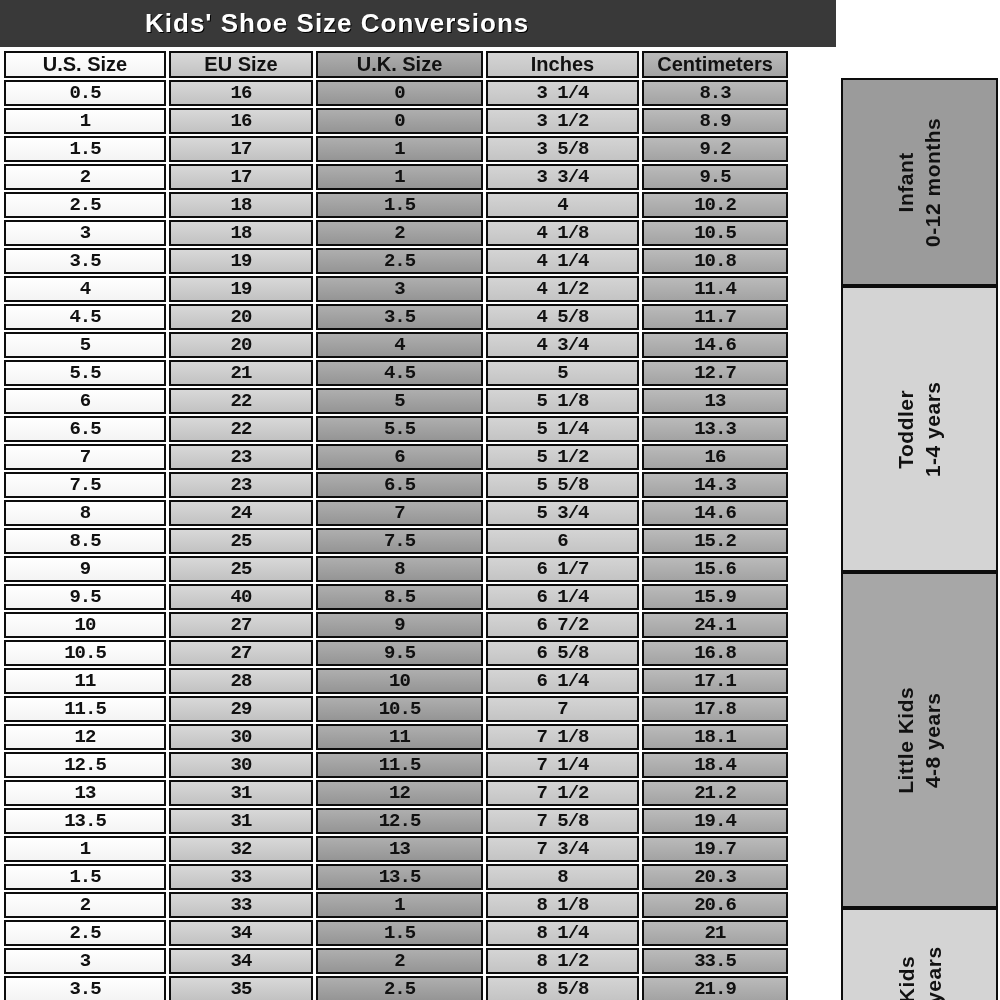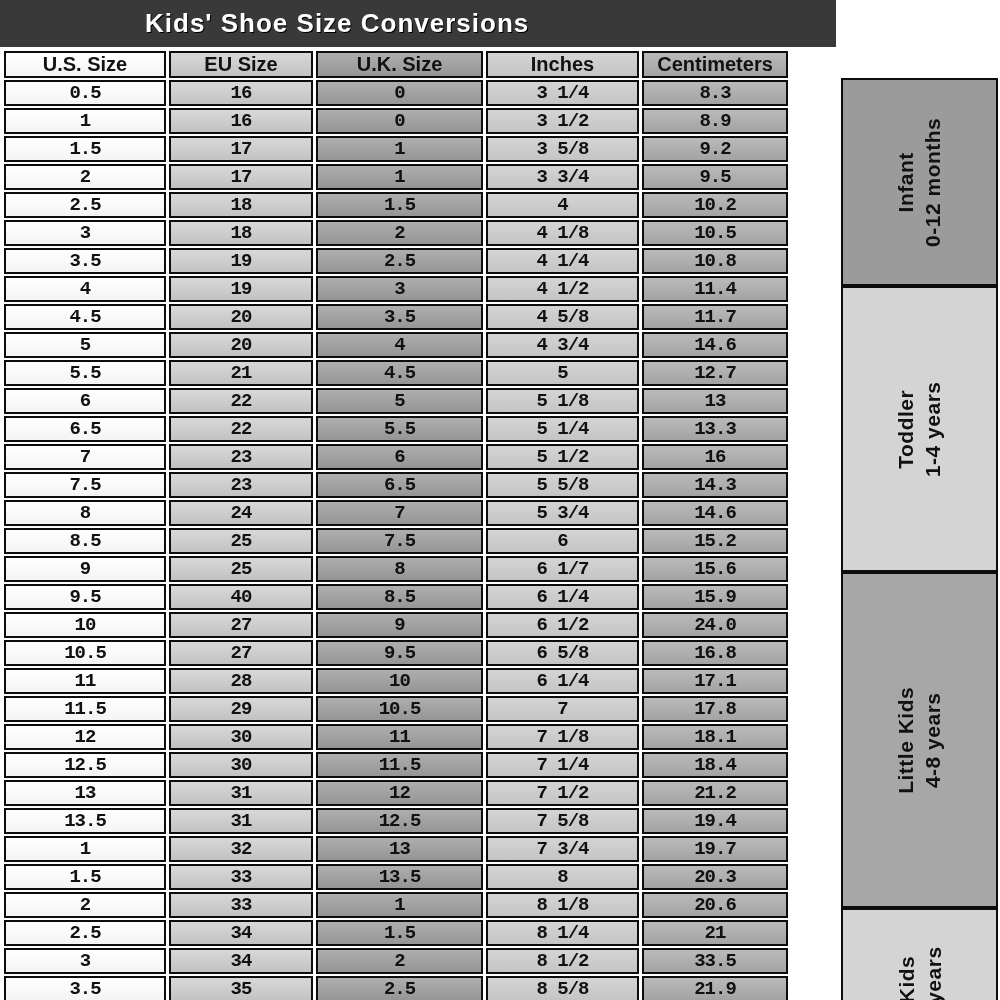--- a/index.html
+++ b/index.html
@@ -213,22 +213,22 @@
           <td class="c0">9.5</td>
           <td class="c1">40</td>
           <td class="c2">8.5</td>
           <td class="c3">6 1/4</td>
           <td class="c4">15.9</td>
         </tr>
         <tr>
           <td class="c0">10</td>
           <td class="c1">27</td>
           <td class="c2">9</td>
-          <td class="c3">6 1/2</td>
-          <td class="c4">24.0</td>
+          <td class="c3">6 7/2</td>
+          <td class="c4">24.1</td>
         </tr>
         <tr>
           <td class="c0">10.5</td>
           <td class="c1">27</td>
           <td class="c2">9.5</td>
           <td class="c3">6 5/8</td>
           <td class="c4">16.8</td>
         </tr>
         <tr>
           <td class="c0">11</td>

